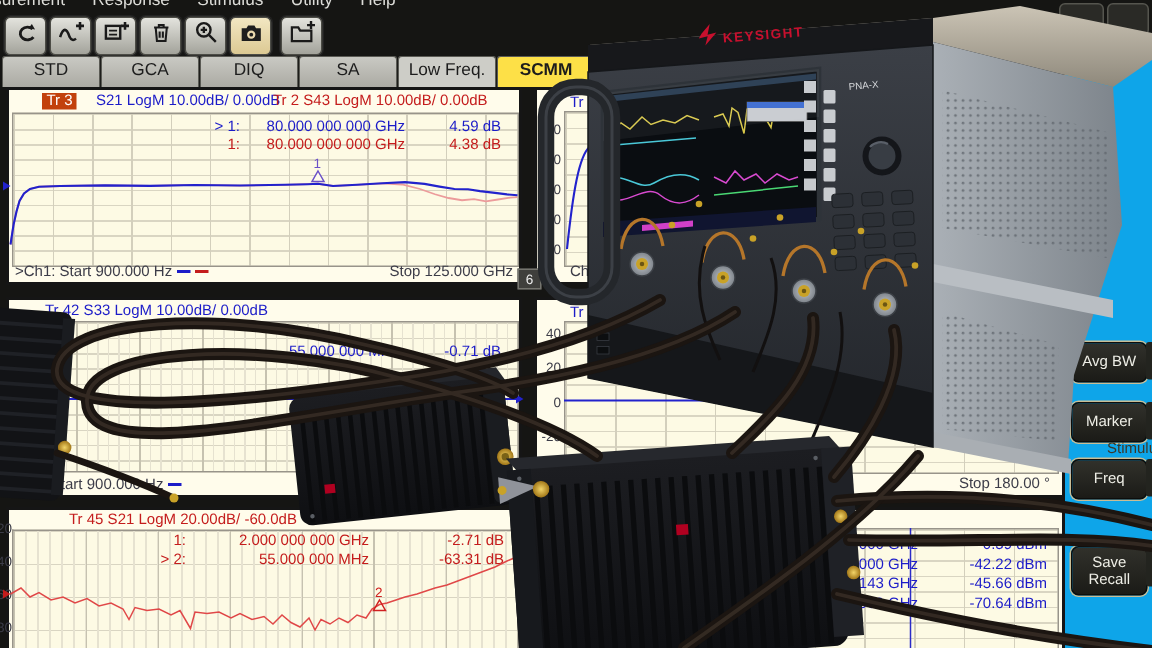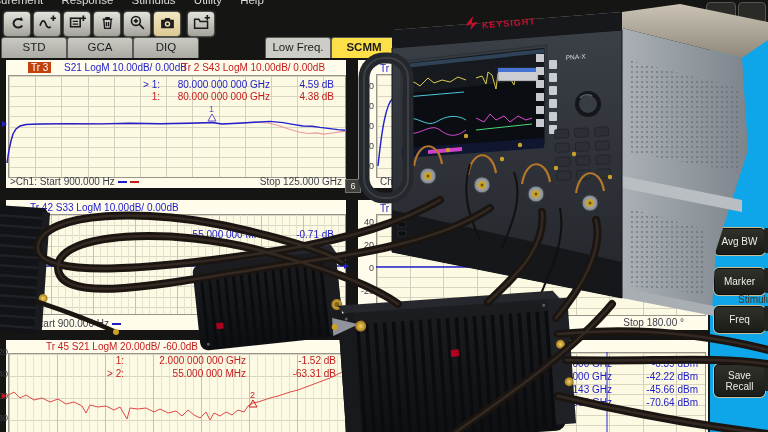--- a/index.html
+++ b/index.html
@@ -109,20 +109,21 @@
   <div class="tbtn" style="left:187px">
     <span><svg viewBox="0 0 16 16">
           <path d="M1.5,5 h4 l1.2,2 h7 v6.5 h-12.2 z" fill="none" stroke="#1a1a1a" stroke-width="1.4"></path>
           <path d="M11,3.5 h5 M13.5,1 v5" stroke="#1a1a1a" stroke-width="1.5"></path>
         </svg></span>
   </div>
 
   <div class="tab" style="left:1px">STD</div>
   <div class="tab" style="left:67px">GCA</div>
   <div class="tab" style="left:133px">DIQ</div>
+  <div class="tab" style="left:199px">SA</div>
   <div class="tab" style="left:265px;background:#cdcdc7;">Low Freq.</div>
   <div class="tab active" style="left:331px">SCMM</div>
 
   <div class="panel" style="left:4px;top:58px;width:340px;height:128px;">
     <div class="grid lin1" style="left:2px;top:15px;width:336px;height:101px;"></div>
     <div class="ptxt chip t-blue" style="left:22px;top:2px;">Tr 3</div>
     <div class="ptxt t-blue" style="left:58px;top:2px;">S21 LogM 10.00dB/ 0.00dB</div>
     <div class="ptxt t-red" style="left:176px;top:2px;">Tr 2  S43 LogM 10.00dB/ 0.00dB</div>
     <div class="mrow t-blue" style="top:19px;">
       <span class="ml" style="right:182px">&gt; 1:</span>
@@ -153,21 +154,21 @@
     <div class="ptxt t-dim" style="right:4px;bottom:1px;">Stop  125.000 GHz</div>
   </div>
 
   <div class="panel" style="left:4px;top:338px;width:340px;height:94px;border-bottom:none;">
     <div class="grid logg" style="left:2px;top:13px;width:336px;height:81px;border-bottom:none;
          background-image:repeating-linear-gradient(to right,#c6c2b0 0 1px,transparent 1px 48px),repeating-linear-gradient(to right,#e6e2d0 0 1px,transparent 1px 8px),repeating-linear-gradient(to bottom,#d9d5c2 0 1px,transparent 1px 22px);"></div>
     <div class="ptxt t-red" style="left:40px;top:1px;">Tr 45  S21 LogM 20.00dB/ -60.0dB</div>
     <div class="mrow t-red" style="top:15px;">
       <span class="ml" style="right:218px">1:</span>
       <span class="mf" style="right:96px">2.000 000 000 GHz</span>
-      <span class="mv" style="right:6px">-1.52 dB</span>
+      <span class="mv" style="right:6px">-2.71 dB</span>
     </div>
     <div class="mrow t-red" style="top:28px;">
       <span class="ml" style="right:218px">&gt; 2:</span>
       <span class="mf" style="right:96px">55.000 000  MHz</span>
       <span class="mv" style="right:6px">-63.31 dB</span>
     </div>
     <div class="ylab" style="left:-14px;top:7px">-20</div>
     <div class="ylab" style="left:-14px;top:29px">-40</div>
     <div class="ylab" style="left:-14px;top:51px">-60</div>
     <div class="ylab" style="left:-14px;top:73px">-80</div>
@@ -186,21 +187,21 @@
 
   <div class="panel" style="left:356px;top:198px;width:350px;height:130px;">
     <div class="grid lin2" style="left:18px;top:14px;width:328px;height:100px;"></div>
     <div class="ptxt t-blue" style="left:22px;top:3px;">Tr 4</div>
     <div class="ptxt t-blue" style="right:10px;top:26px;">dB</div>
     <div class="ylab" style="left:0;top:17px">40</div>
     <div class="ylab" style="left:0;top:40px">20</div>
     <div class="ylab" style="left:0;top:63px">0</div>
     <div class="ylab" style="left:0;top:86px">-20</div>
     <div class="ylab" style="left:0;top:108px">-40</div>
-    <div class="ptxt t-dim" style="right:24px;bottom:2px;">Stop  180.00 °</div>
+    <div class="ptxt t-dim" style="right:8px;bottom:2px;">Stop  180.00 °</div>
   </div>
 
   <div class="panel" style="left:356px;top:338px;width:350px;height:94px;border-bottom:none;">
     <div class="grid lin2" style="left:18px;top:12px;width:328px;height:82px;border-bottom:none;"></div>
     <div class="mrow t-blue" style="top:18px;">
       <span class="ml" style="right:222px">1:</span>
       <span class="mf" style="right:92px">30.000 000 000 GHz</span>
       <span class="mv" style="right:6px">-0.39 dBm</span>
     </div>
     <div class="mrow t-blue" style="top:31px;">

